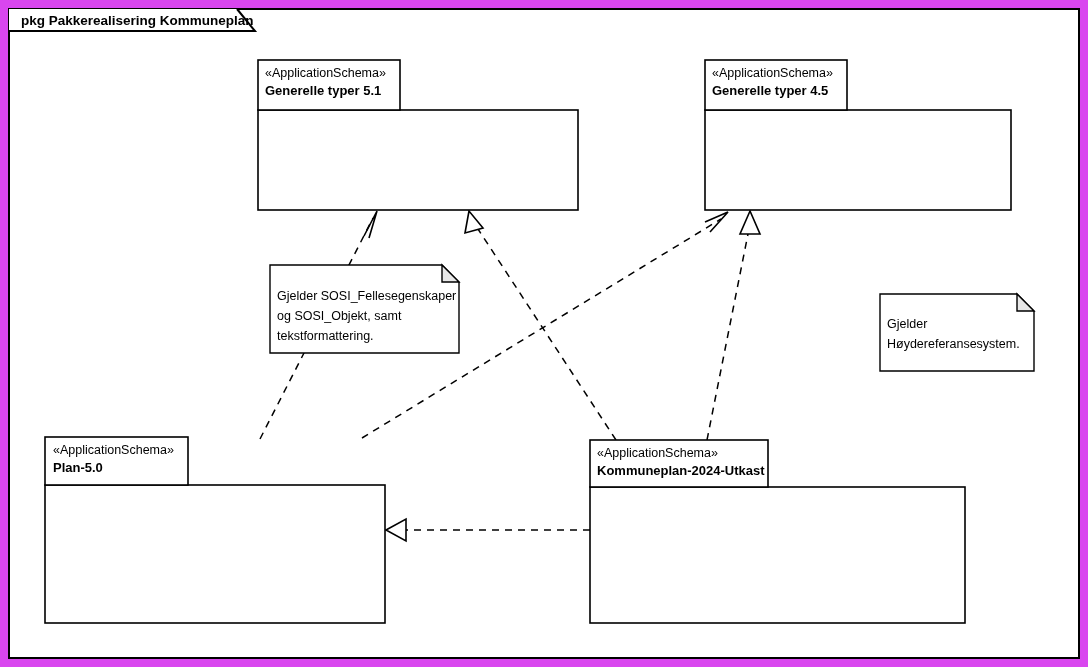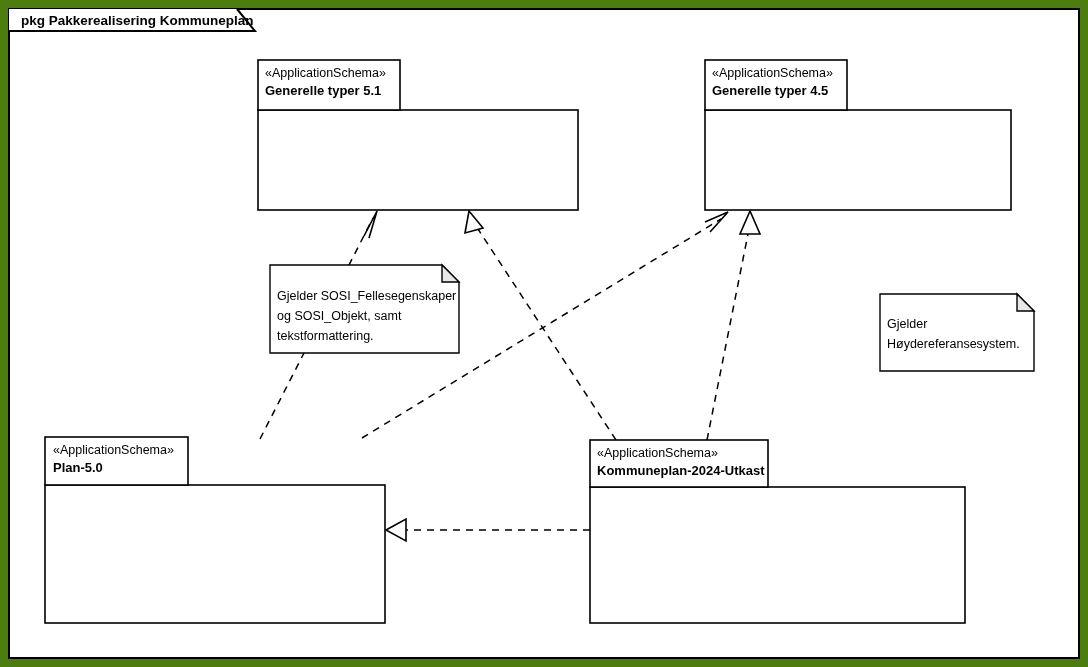--- a/index.html
+++ b/index.html
@@ -11,21 +11,21 @@
   body {
     width: 1088px;
     height: 667px;
     font-family: "Liberation Sans", sans-serif;
     overflow: hidden;
   }
   #diagram-root {
     position: relative;
     width: 1088px;
     height: 667px;
-    background: #4d7c0f;
+    background: #d946ef;
   }
   svg#uml-canvas {
     display: block;
     width: 1088px;
     height: 667px;
   }
   .frame-rect {
     fill: #ffffff;
     stroke: #000000;
     stroke-width: 2;

